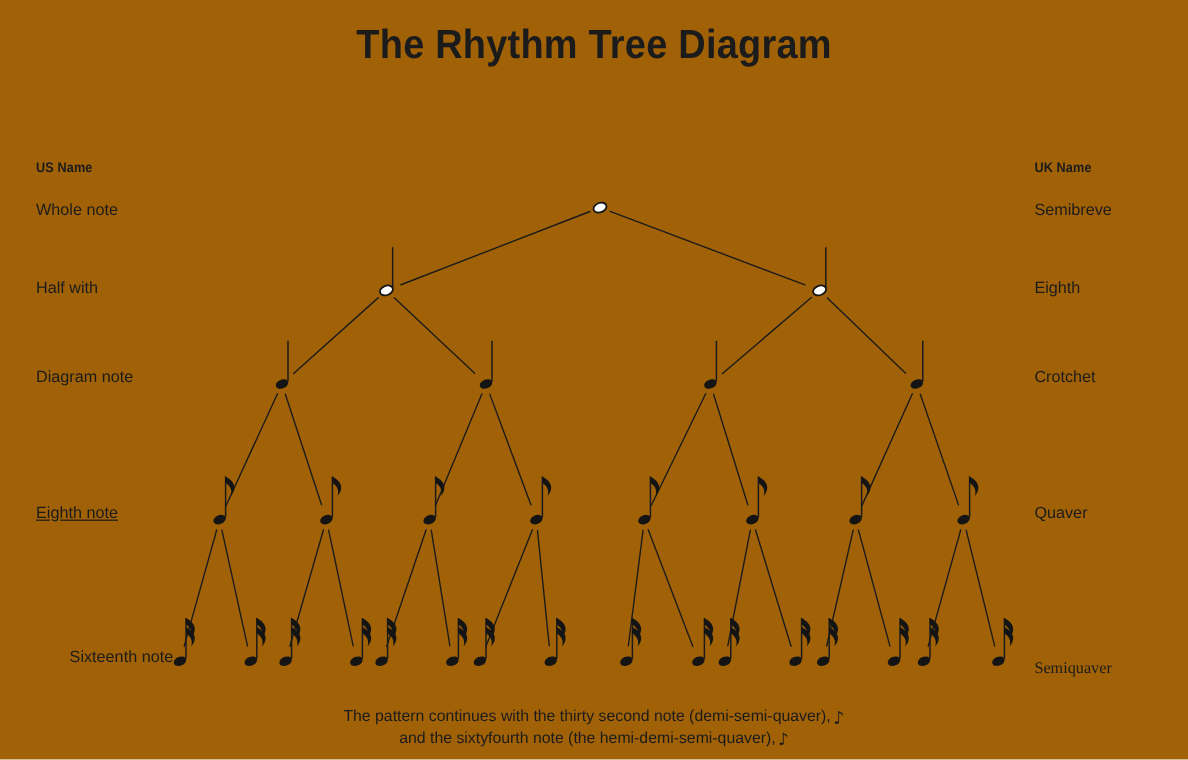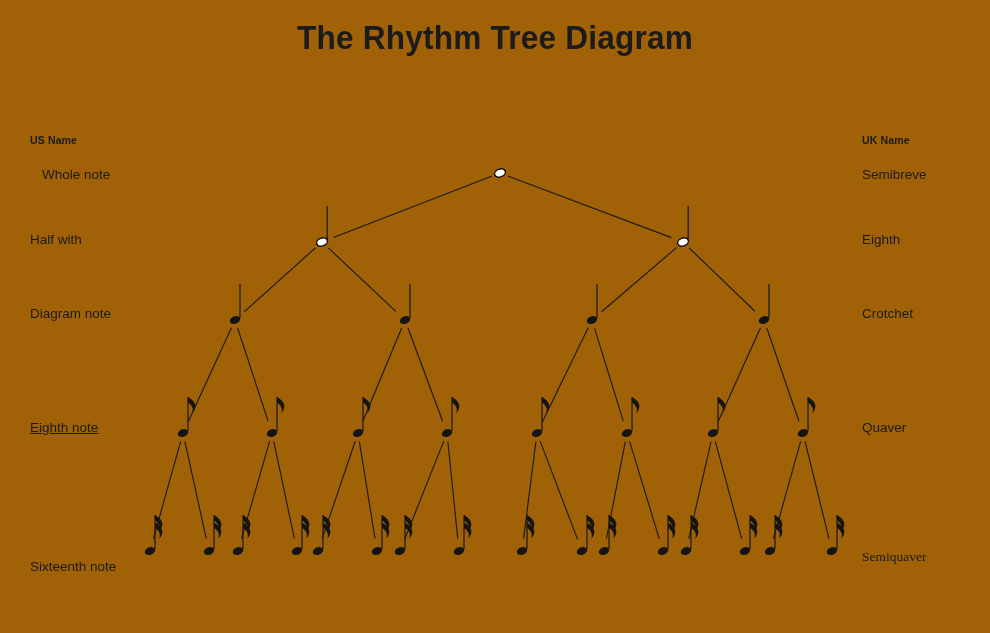--- a/index.html
+++ b/index.html
@@ -101,25 +101,25 @@
 <body>
 
 <div id="page">
 
   <div id="title">The Rhythm Tree Diagram</div>
 
   <div class="col-head" style="left:30px; top:134px;">US Name</div>
   <div class="col-head" style="left:862px; top:134px;">UK Name</div>
 
   <div id="left-labels">
-      <div class="row-label left" style="top: 167px; margin-left: 12px;">Whole note</div>
+      <div class="row-label left" style="top: 167px;">Whole note</div>
       <div class="row-label left" style="top: 232px;">Half with</div>
       <div class="row-label left" style="top: 306px;">Diagram note</div>
       <div class="row-label left" style="top: 420px; text-decoration: underline;">Eighth note</div>
-      <div class="row-label left" style="top: 559px;">Sixteenth note</div>
+      <div class="row-label left" style="top: 540px; margin-left: 28px;">Sixteenth note</div>
     </div>
   <div id="right-labels">
       <div class="row-label right" style="top: 167px;">Semibreve</div>
       <div class="row-label right" style="top: 232px;">Eighth</div>
       <div class="row-label right" style="top: 306px;">Crotchet</div>
       <div class="row-label right" style="top: 420px;">Quaver</div>
       <div class="row-label right" style="top: 549px; font-family: Liberation Serif, serif;">Semiquaver</div>
     </div>
 
   <svg id="tree" viewBox="0 0 990 633">
@@ -315,14 +315,22 @@
         </g>
         <g>
           <line x1="837.00" y1="515.00" x2="837.00" y2="549.00" class="stem"></line>
           <path d="M 837.00 515.00 c 4.4 2.6 7.0 5.2 7.3 8.6 c 0.25 2.9 -0.9 5.4 -3.0 7.7 c 1.15 -3.5 0.5 -6.4 -1.9 -8.9 c -0.75 -0.8 -1.6 -1.5 -2.4 -2.1 z" class="flag"></path>
           <path d="M 837.00 522.40 c 4.4 2.6 7.0 5.2 7.3 8.6 c 0.25 2.9 -0.9 5.4 -3.0 7.7 c 1.15 -3.5 0.5 -6.4 -1.9 -8.9 c -0.75 -0.8 -1.6 -1.5 -2.4 -2.1 z" class="flag"></path>
           <ellipse cx="832.00" cy="551.00" rx="5.4" ry="3.7" transform="rotate(-22 832.00 551.00)" class="head-filled"></ellipse>
         </g>
       </g>
   </svg>
 
+  <div id="footnote">
+    <span class="fn-line">
+      <span>The pattern continues with the thirty second note (demi-semi-quaver),</span><span class="glyph">♪</span>
+    </span>
+    <span class="fn-line">
+      <span>and the sixtyfourth note (the hemi-demi-semi-quaver),</span><span class="glyph small">♪</span>
+    </span>
+  </div>
 
 </div>
 
 </body></html>

